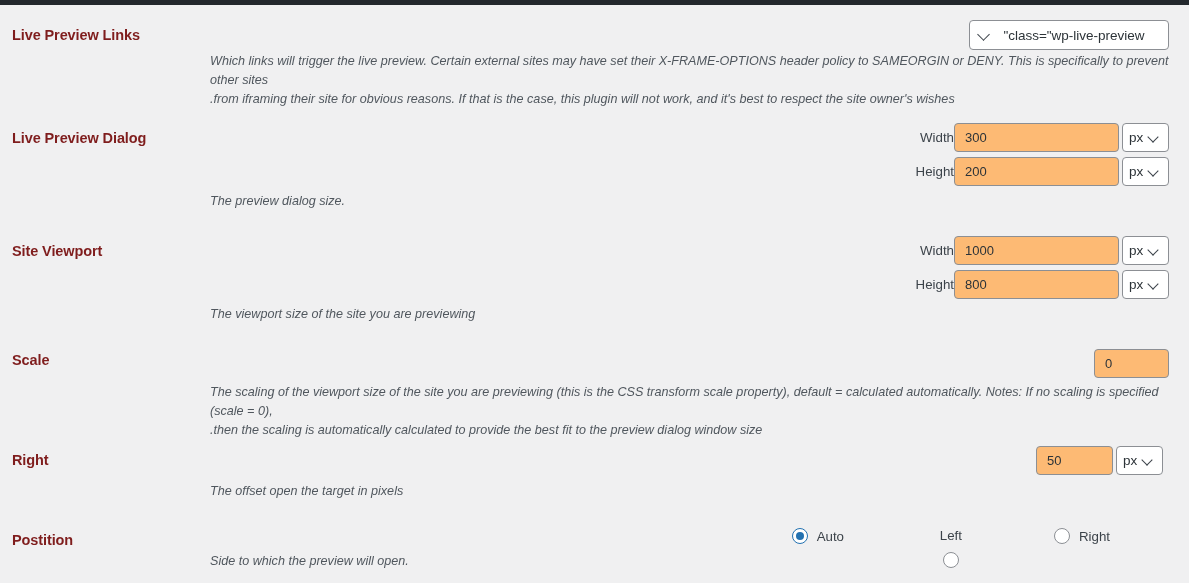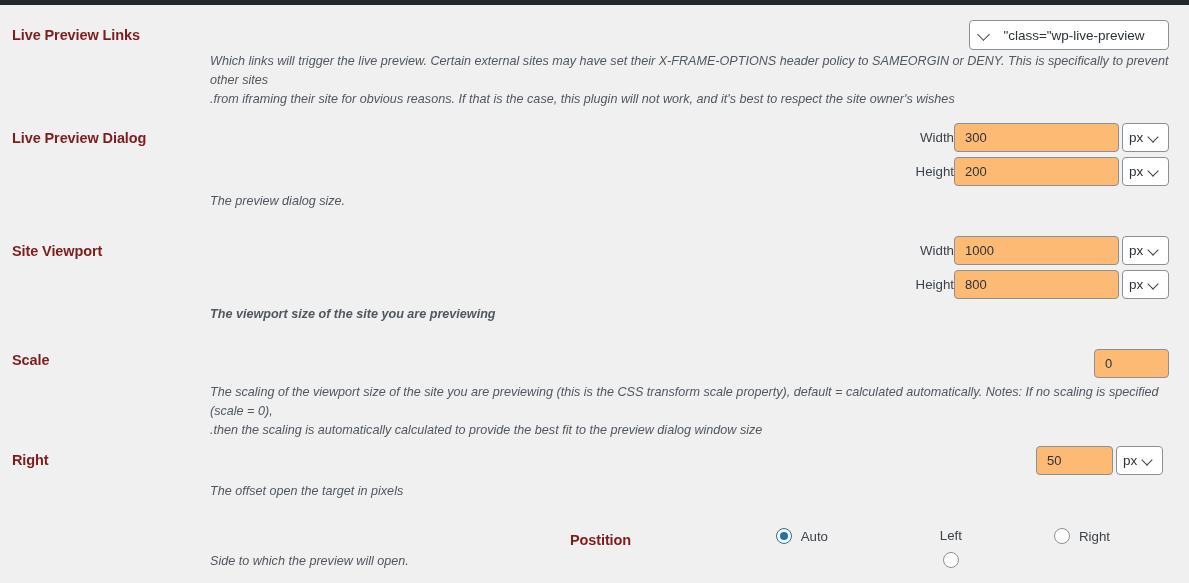--- a/index.html
+++ b/index.html
@@ -271,21 +271,21 @@
 
     <div class="ctrl-group" style="top:265px; right:20px;">
       <div class="unit-select">
         <span class="chev"></span>
         <span class="unit-text">px</span>
       </div>
       <input class="num-input w-wide" type="text" value="800" style="">
     </div>
     <div class="inline-label" style="top:272px; right:235px;">Height</div>
 
-    <div class="desc" style="top:300px; right:20px; width:959px;font-weight:bold;">The viewport size of the site you are previewing</div>
+    <div class="desc" style="top:300px; right:20px; width:959px;">The viewport size of the site you are previewing</div>
   </div>
 
   <div class="field-row" style="top:0;">
 
     <div class="section-title" style="top:347px;">Scale</div>
 
     <div class="ctrl-group" style="top:344px; right:20px;">
       <input class="num-input w-small" type="text" value="0" style="">
     </div>
 
@@ -305,33 +305,33 @@
         <span class="unit-text">px</span>
       </div>
       <input class="num-input w-mid" type="text" value="50" style="">
     </div>
 
     <div class="desc" style="top:477px; right:20px; width:959px;">The offset open the target in pixels</div>
   </div>
 
   <div class="field-row" style="top:0;">
 
-    <div class="section-title" style="top:527px;text-align:center;">Postition</div>
+    <div class="section-title" style="top:527px;">Postition</div>
 
     <div class="radio-opt" style="top:523px; right:79px;">
       <span class="radio-label">Right</span>
       <span class="radio-dot"></span>
     </div>
 
     <div class="radio-opt" style="top:523px; right:227px;flex-direction:column;">
       <span class="radio-label">Left</span>
       <span class="radio-dot"></span>
     </div>
 
-    <div class="radio-opt" style="top:523px; right:361px;">
+    <div class="radio-opt" style="top:523px; right:345px;">
       <span class="radio-label">Auto</span>
       <span class="radio-dot checked"></span>
     </div>
 
     <div class="desc" style="top:547px; right:20px; width:959px;">.Side to which the preview will open</div>
   </div>
 
 </div>
 
 </body></html>

